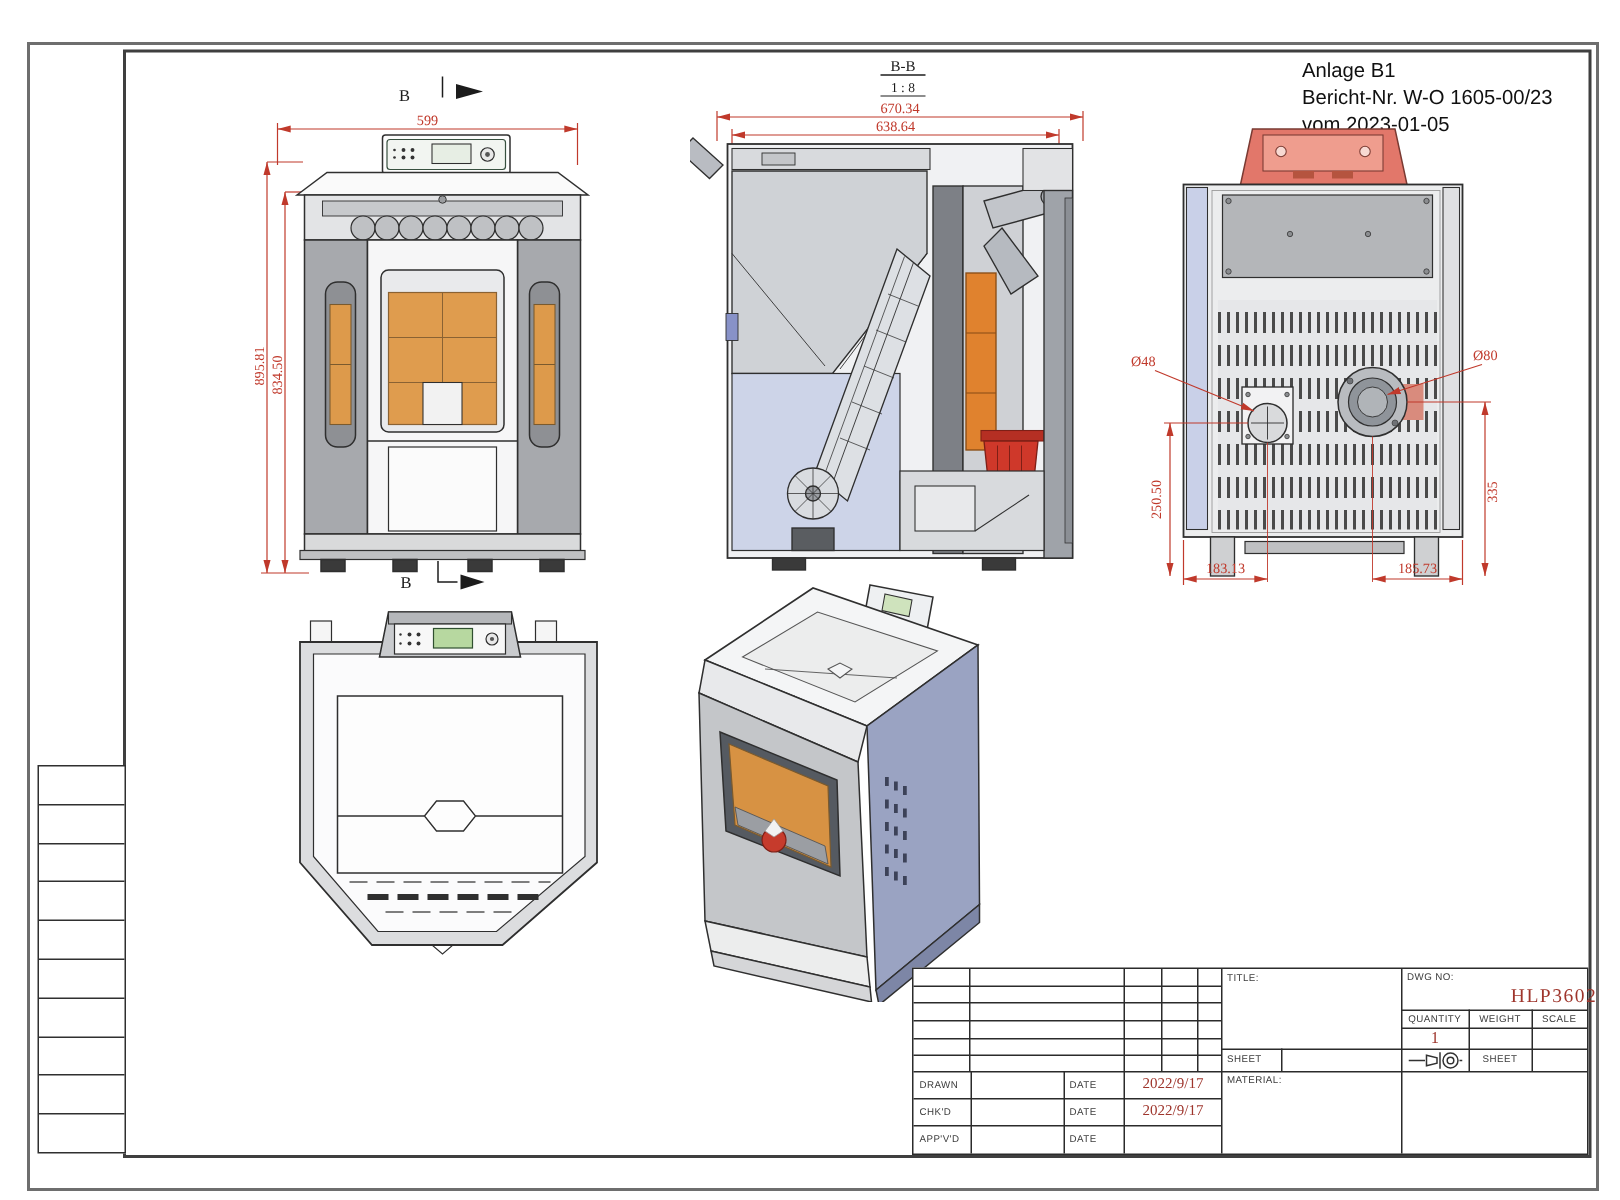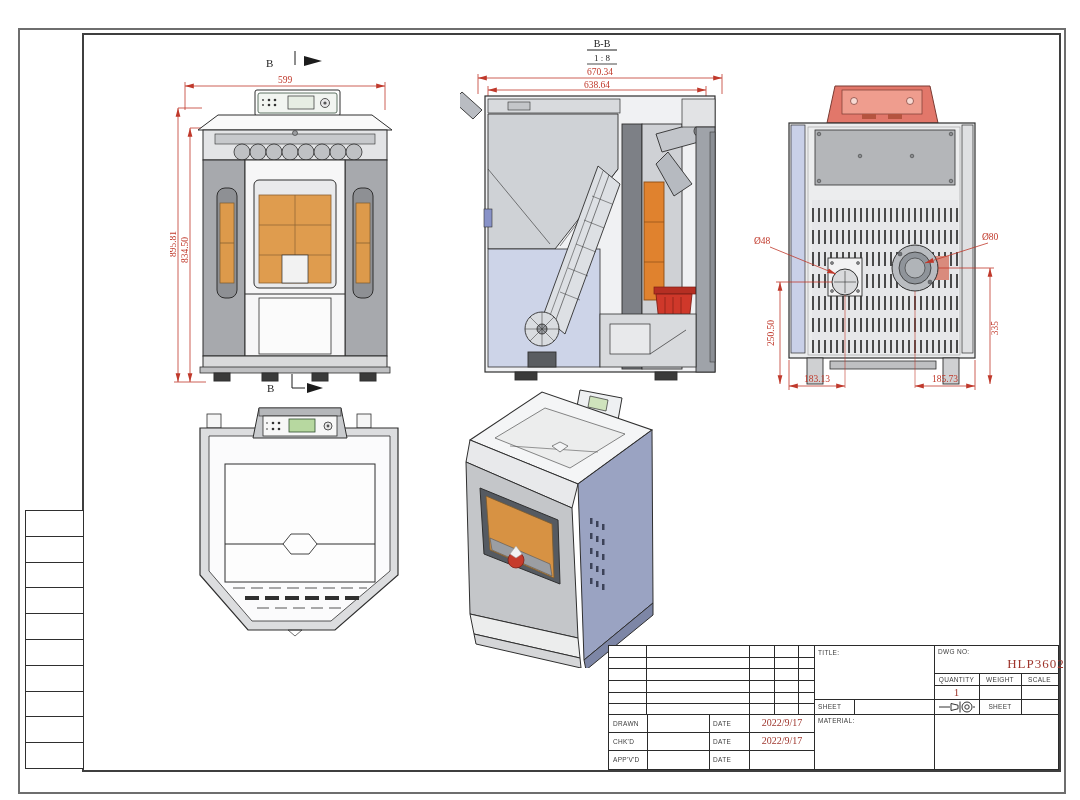--- a/index.html
+++ b/index.html
@@ -41,20 +41,25 @@
     <div class="rev-row"></div>
     <div class="rev-row"></div>
     <div class="rev-row"></div>
     <div class="rev-row"></div>
     <div class="rev-row"></div>
     <div class="rev-row"></div>
     <div class="rev-row"></div>
     <div class="rev-row"></div>
   </div>
 
+  <div class="abs" id="annotation">
+    <div>Anlage B1</div>
+    <div>Bericht-Nr. W-O 1605-00/23</div>
+    <div>vom 2023-01-05</div>
+  </div>
 
   <svg class="abs" style="left:170px;top:48px;" width="230" height="340" viewBox="0 0 230 340">
     <defs>
       <marker id="arF" markerWidth="12" markerHeight="8" refX="11" refY="4" orient="auto-start-reverse">
         <path d="M0,1L11,4L0,7z" fill="#c0392b"></path>
       </marker>
     </defs>
 
     <g>
       <text class="marktxt" x="96" y="19">B</text>

